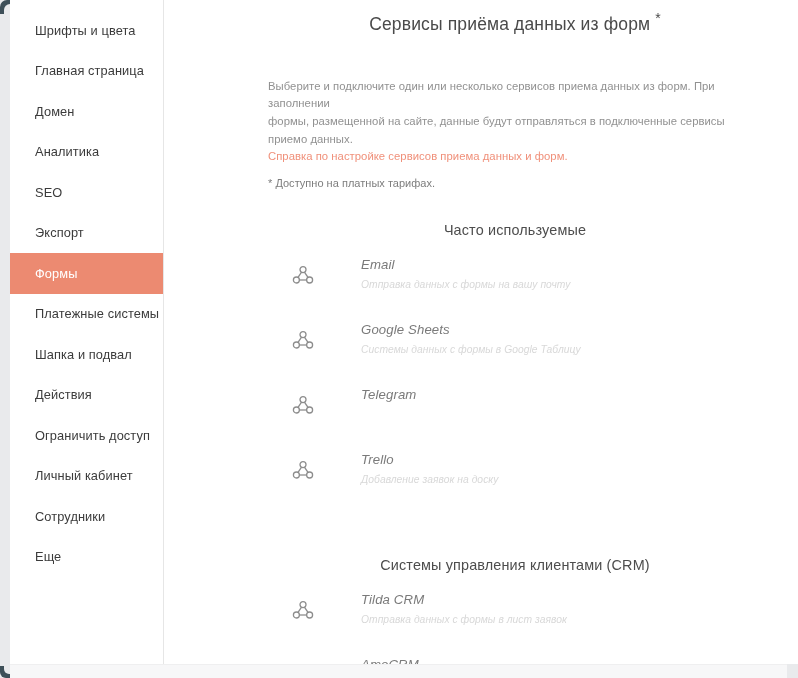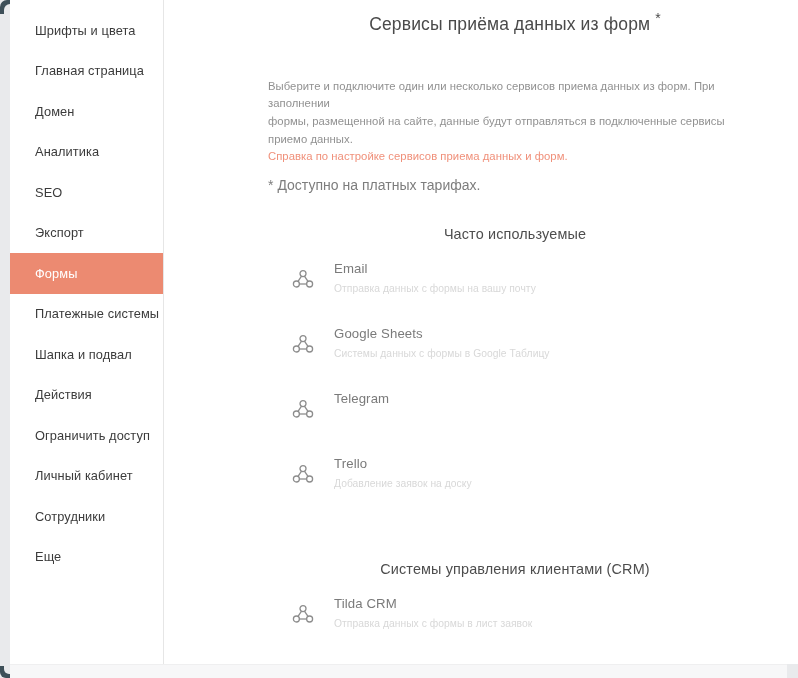--- a/index.html
+++ b/index.html
@@ -147,21 +147,21 @@
   .help-link {
     display: block;
     font-size: 11.3px;
     line-height: 17.6px;
     color: #f0907a;
     text-decoration: none;
     letter-spacing: 0.03px;
   }
   .note-text {
     margin-top: 11px;
-    font-size: 14px;
+    font-size: 11px;
     color: #7d7d7d;
     letter-spacing: 0.02px;
   }
 
   .video-info-icon {
     position: absolute;
     right: -21px;
     top: -11px;
     width: 36px; height: 36px;
     cursor: pointer;
@@ -184,21 +184,21 @@
     align-items: flex-start;
     height: 65px;
     padding-left: 127px;
     cursor: pointer;
   }
   .service-icon {
     width: 22px; height: 22px;
     flex: 0 0 22px;
     margin-top: 10px;
   }
-  .service-text { margin-left: 20px; padding-top: 1px; }
+  .service-text { margin-left: 47px; padding-top: 1px; font-style: italic; }
   .service-name {
     font-size: 13.2px;
     color: #7a7a7a;
     letter-spacing: 0.12px;
     line-height: 19px;
   }
   .service-desc {
     margin-top: 4px;
     font-size: 10.3px;
     color: #d8d8d8;

